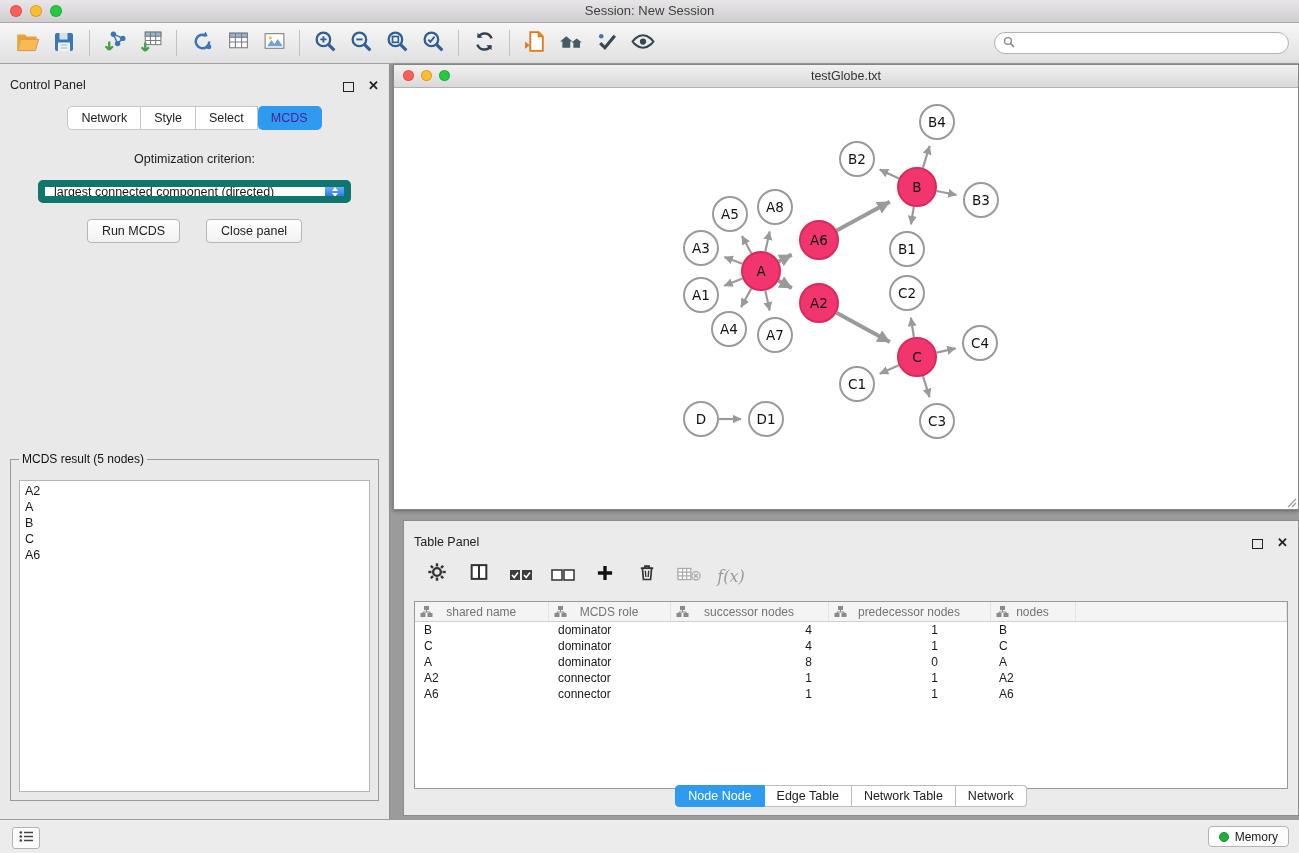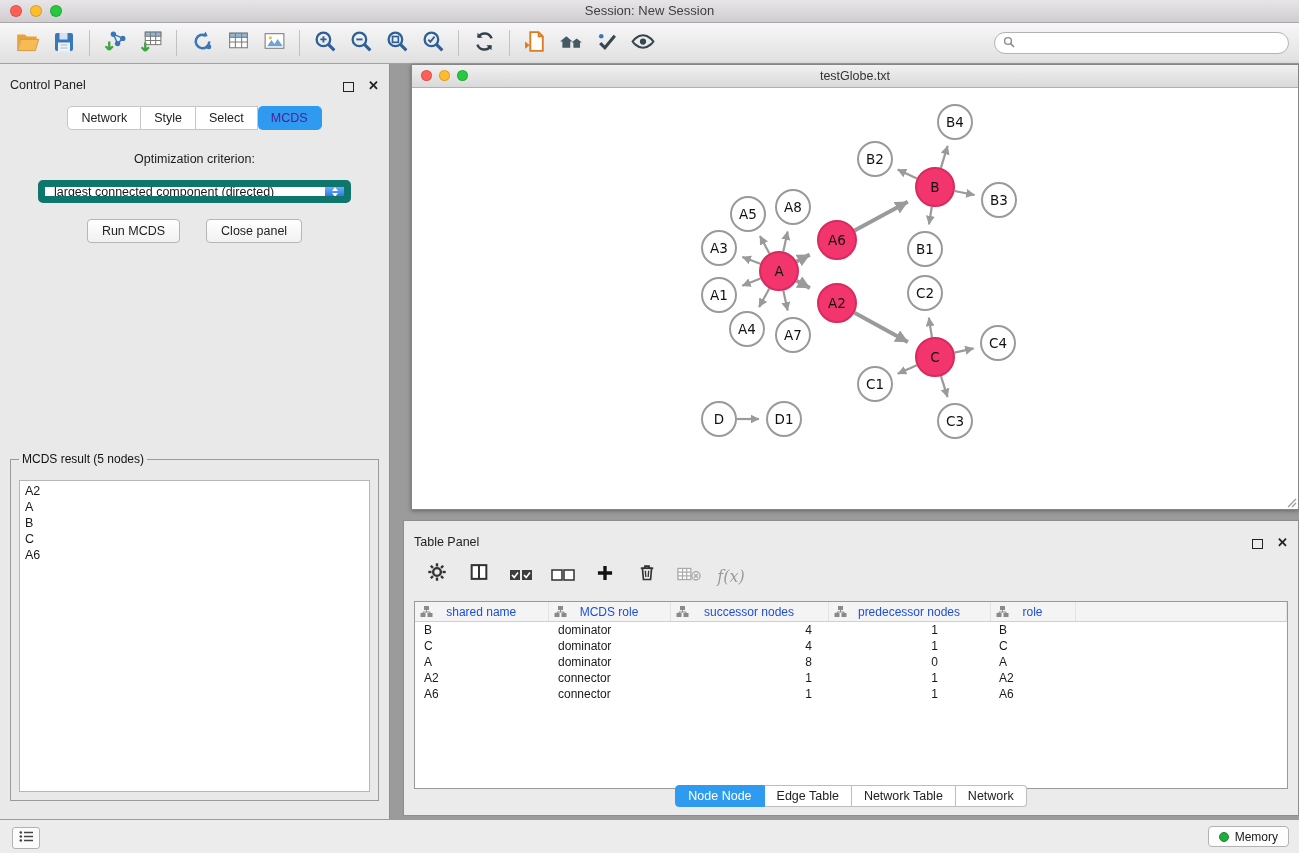--- a/index.html
+++ b/index.html
@@ -50,41 +50,41 @@
     border:1px solid #9a9a9a;margin:0;padding:6px;}
   .mcds-fieldset legend{font-size:12px;padding:0 3px;margin-left:2px;color:#111;}
   .result-list{position:absolute;left:8px;right:8px;top:14px;bottom:8px;background:#fff;
     border:1px solid #b6b6b6;overflow:auto;padding:2px 0;}
   .result-item{padding:0 5px;line-height:16px;font-size:12.5px;}
 
   
   .desktop{position:absolute;top:64px;left:390px;right:0;bottom:34px;background:#9b9b9b;}
 
   
-  .net-window{position:absolute;left:21px;top:0;right:0;height:446px;background:#c2410c;
+  .net-window{position:absolute;left:3px;top:0;right:0;height:446px;background:#c2410c;
     border:1px solid #868686;box-sizing:border-box;box-shadow:0 1px 4px rgba(0,0,0,.35);}
   .net-titlebar{height:22px;background:linear-gradient(#f1f1f1,#d9d9d9);border-bottom:1px solid #b1b1b1;position:relative;}
   .net-titlebar .traffic{top:5px;left:9px;gap:7px;}
   .net-titlebar .light{width:11px;height:11px;}
   .net-title-text{line-height:22px;text-align:center;font-size:12.5px;color:#333;}
   .net-canvas{position:absolute;left:0;right:0;top:23px;bottom:0;background:#fff;overflow:hidden;}
   .net-canvas svg{display:block;}
   .resize-grip{position:absolute;right:1px;bottom:1px;}
 
   
   .table-panel{position:absolute;left:13px;top:456px;right:0;height:296px;background:#ebebeb;
     border:1px solid #8d8d8d;box-sizing:border-box;}
   .tbl-toolbar{height:40px;display:flex;align-items:center;gap:16px;padding:0 20px;margin-top:4px;}
   .tt-btn{width:26px;height:26px;display:flex;align-items:flex-end;justify-content:center;}
   .fx-label{font-family:"DejaVu Serif",serif;font-style:italic;font-size:16px;color:#9a9a9a;}
   .table-wrap{position:absolute;left:10px;right:10px;top:80px;height:188px;background:#fff;
     border:1px solid #999;overflow:hidden;box-sizing:border-box;}
   table.node-table{border-collapse:collapse;width:100%;table-layout:fixed;}
   .node-table th{height:19px;background:#f4f4f4;border-bottom:1px solid #cfcfcf;border-right:1px solid #e3e3e3;
-    font-weight:normal;font-size:12px;position:relative;color:#1d4ed8;padding:0;}
+    font-weight:normal;font-size:12px;position:relative;color:#737373;padding:0;}
   .node-table th .hicon{position:absolute;left:5px;top:3px;}
   .node-table td{height:16px;font-size:12px;padding:0 6px;white-space:nowrap;overflow:hidden;}
   td.c0{padding-left:9px;} td.c1{padding-left:10px;}
   td.c2{text-align:right;padding-right:16px;} td.c3{text-align:right;padding-right:52px;}
   td.c4{padding-left:9px;}
   .bt-tabs{position:absolute;bottom:8px;left:0;right:0;display:flex;justify-content:center;}
   .bt-tab{padding:3px 12px;background:#fff;border-top:1px solid #bdbdbd;border-bottom:1px solid #bdbdbd;
     border-right:1px solid #bdbdbd;font-size:12.5px;color:#222;}
   .bt-tab:first-child{border-left:1px solid #bdbdbd;border-radius:4px 0 0 4px;}
   .bt-tab:last-child{border-radius:0 4px 4px 0;}
@@ -514,21 +514,21 @@
                       <rect x="4" y="1" width="5" height="4" fill="#8a8a8a"></rect>
                       <rect x="0.5" y="8" width="5" height="4" fill="#8a8a8a"></rect>
                       <rect x="7.5" y="8" width="5" height="4" fill="#8a8a8a"></rect>
                       <path d="M6.5 5v2M3 8V7h7v1" stroke="#8a8a8a" fill="none"></path>
                     </svg></span><span>predecessor nodes</span></th>
                 <th><span class="hicon"><svg width="13" height="13" viewBox="0 0 13 13">
                       <rect x="4" y="1" width="5" height="4" fill="#8a8a8a"></rect>
                       <rect x="0.5" y="8" width="5" height="4" fill="#8a8a8a"></rect>
                       <rect x="7.5" y="8" width="5" height="4" fill="#8a8a8a"></rect>
                       <path d="M6.5 5v2M3 8V7h7v1" stroke="#8a8a8a" fill="none"></path>
-                    </svg></span><span>role</span></th>
+                    </svg></span><span>nodes</span></th>
                 <th></th>
               </tr>
             </thead>
           <tbody>
               <tr>
                 <td class="c0">B</td>
                 <td class="c1">dominator</td>
                 <td class="c2">4</td>
                 <td class="c3">1</td>
                 <td class="c4">B</td>

